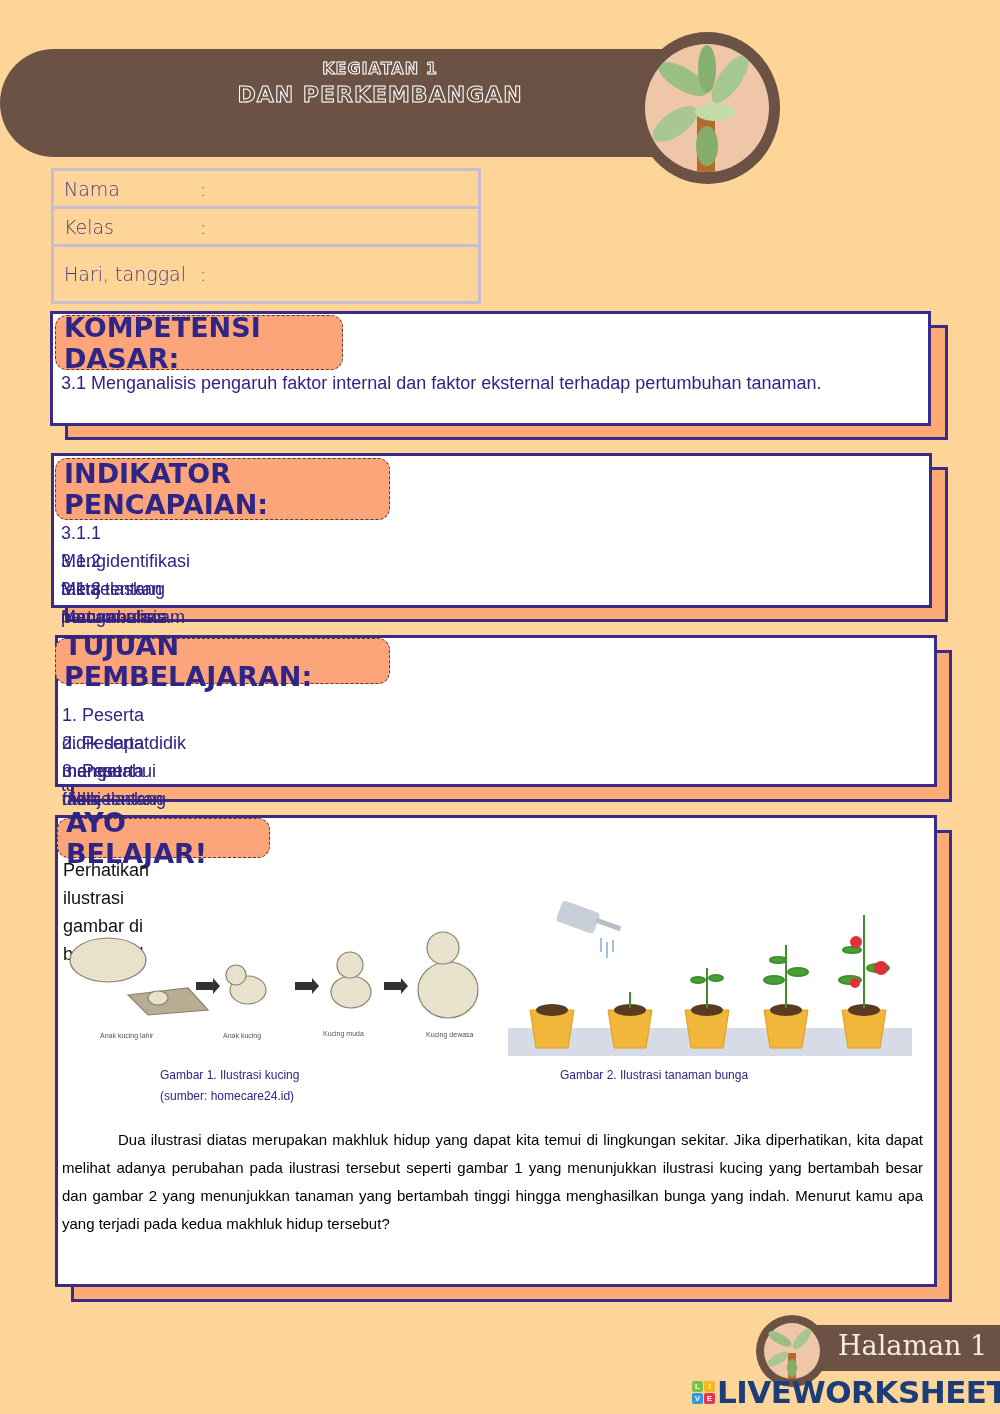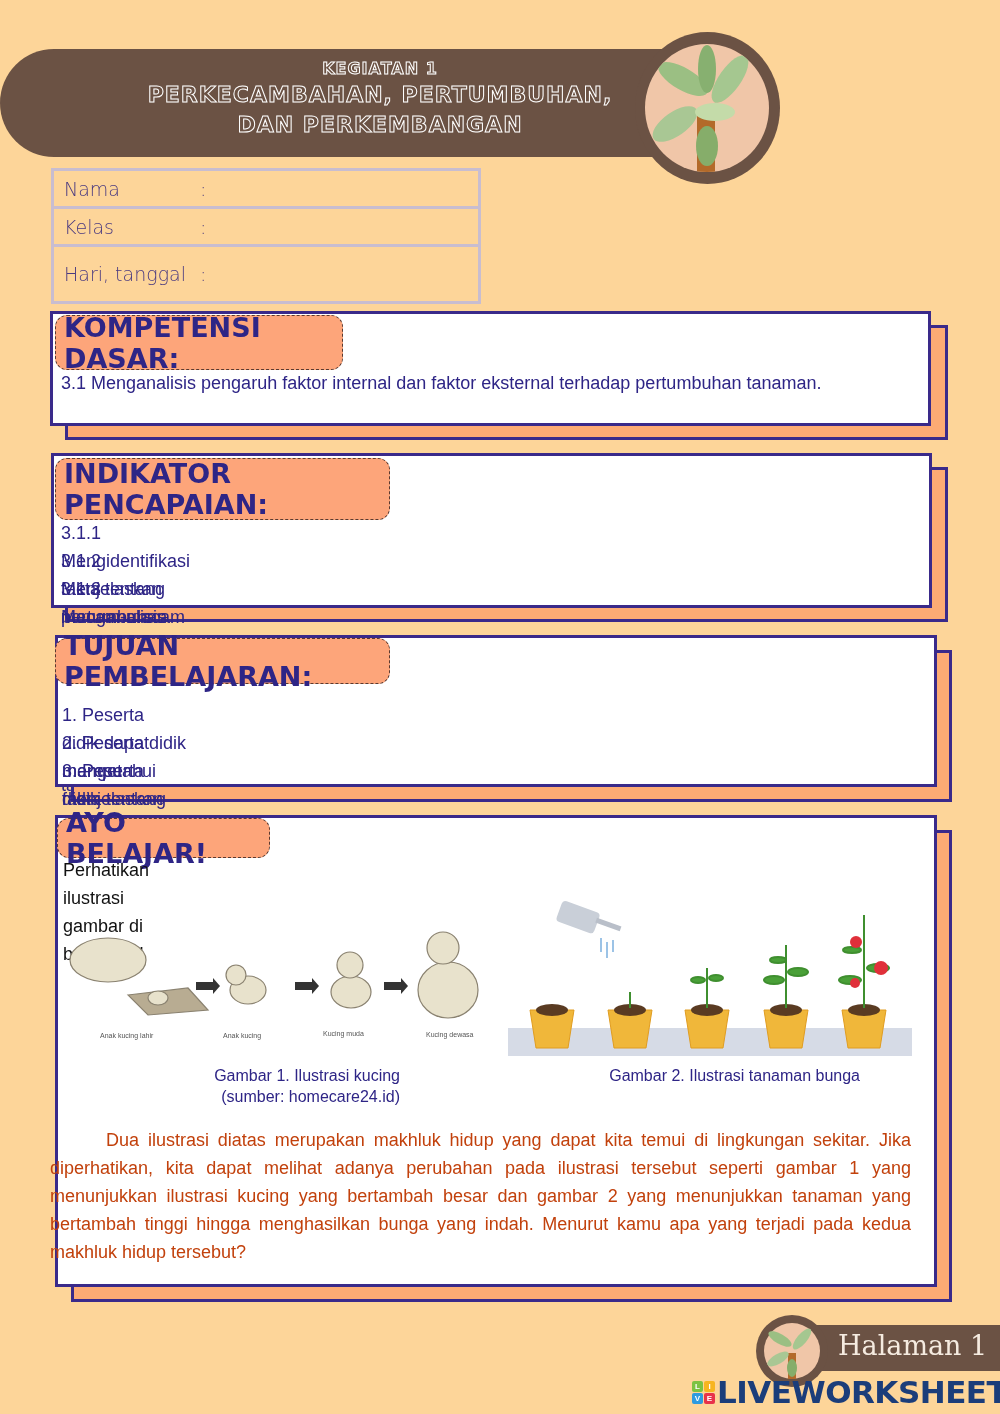--- a/index.html
+++ b/index.html
@@ -47,24 +47,24 @@
     position: absolute; background: #fff; border: 3px solid #3a2a8a;
   }
   .badge {
     position: absolute; background: #fda57a; border: 1.5px dashed #5a3a30;
     border-radius: 12px; color: #2e2586; font-weight: bold;
     font-family: "DejaVu Sans", sans-serif; font-size: 27px;
     display: flex; align-items: center; padding: 0 8px;
   }
   .body-text { position: absolute; color: #2e2586; font-size: 18px; line-height: 28px; }
   .ayo-text { color: #111; }
-  .caption { position: absolute; text-align: right; color: #2e2586; font-size: 16px; line-height: 21px; }
+  .caption { position: absolute; text-align: left; color: #2e2586; font-size: 12px; line-height: 21px; }
   .para {
-    position: absolute; left: 50px; top: 1126px; width: 861px; color: #c2410c;
-    font-size: 18px; line-height: 28px; text-align: justify;
+    position: absolute; left: 62px; top: 1126px; width: 861px; color: #000000;
+    font-size: 15px; line-height: 28px; text-align: justify;
   }
   .footer-banner {
     position: absolute; left: 790px; top: 1325px; width: 210px; height: 46px;
     background: #6b5244;
   }
   .footer-circle {
     position: absolute; left: 756px; top: 1315px; width: 72px; height: 72px;
     border-radius: 50%; background: #6b5244;
   }
   .footer-circle .inner {
@@ -81,21 +81,20 @@
   .lw-grid { display: grid; grid-template-columns: 11px 11px; gap: 1px; margin-right: 2px; }
   .lw-grid span { width: 11px; height: 11px; font-size: 8px; color: #fff; font-weight: bold; text-align: center; line-height: 11px; border-radius: 2px; }
   .lw-text { color: #1b3d7a; font-weight: bold; font-size: 31px; font-family: "DejaVu Sans", sans-serif; letter-spacing: -0.5px; }
 </style>
 </head>
 <body>
 
 <div class="header-banner"></div>
 <div class="header-text">
   <div class="header-sub">KEGIATAN 1</div>
-  <div class="header-title">PERKECAMBAHAN, PERTUMBUHAN,</div>
   <div class="header-title">DAN PERKEMBANGAN</div>
 </div>
 <div class="header-photo">
   <div class="inner">
     <svg width="124" height="128" viewBox="0 0 124 128">
       <rect x="52" y="70" width="18" height="60" fill="#b36a2a"></rect>
       <ellipse cx="38" cy="35" rx="28" ry="11" fill="#9bbf83" transform="rotate(30 38 35)"></ellipse>
       <ellipse cx="85" cy="35" rx="28" ry="11" fill="#a5c790" transform="rotate(-55 85 35)"></ellipse>
       <ellipse cx="62" cy="25" rx="9" ry="24" fill="#87b070"></ellipse>
       <ellipse cx="30" cy="80" rx="26" ry="12" fill="#a9c794" transform="rotate(-35 30 80)"></ellipse>

